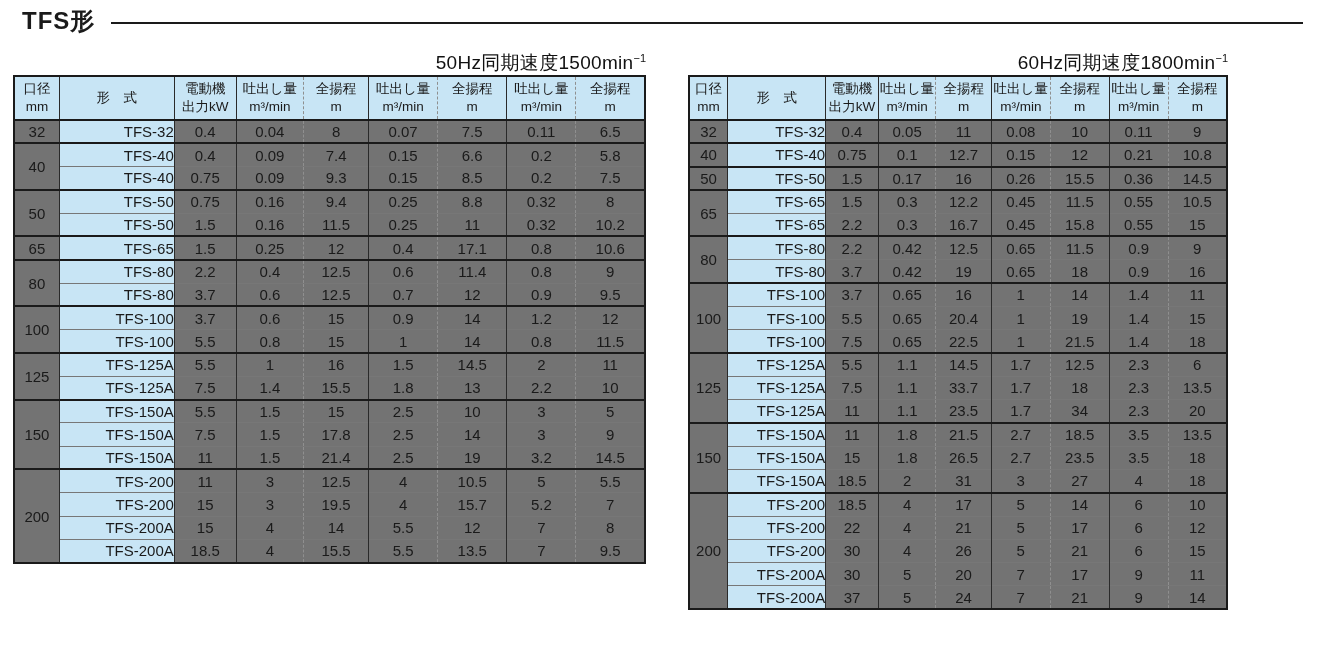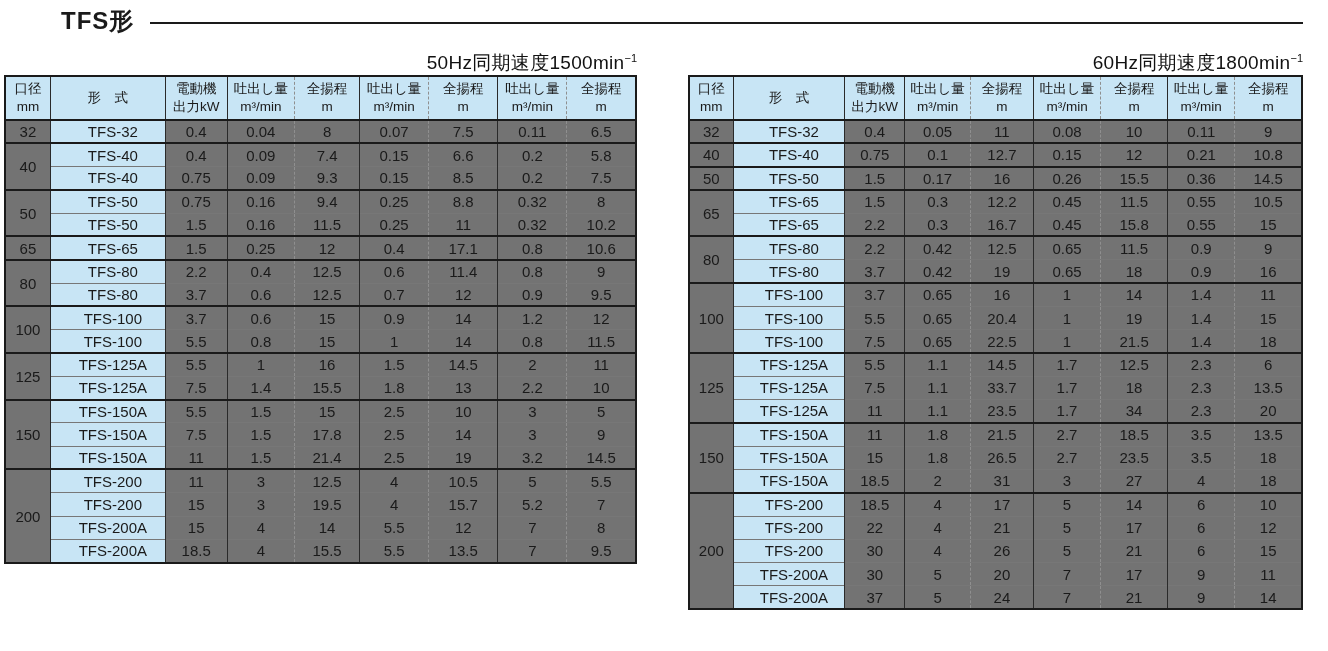--- a/index.html
+++ b/index.html
@@ -20,37 +20,36 @@
     overflow: hidden;
   }
   .page-header {
     position: absolute;
     left: 22px;
     top: 5px;
     right: 25px;
     display: flex;
     align-items: center;
     gap: 16px;
-    margin-left: 39px;
   }
   .page-title {
     font-size: 24px;
     font-weight: bold;
     letter-spacing: 1px;
     white-space: nowrap;
   }
   .title-rule {
     flex: 1;
     height: 2px;
     background: var(--border);
     margin-top: 3px;
   }
   .table-section { position: absolute; top: 44px; }
-  .sec-left  { left: 4px;  width: 633px; }
-  .sec-right { left: 688px; width: 615px; }
+  .sec-left  { left: 13px;  width: 633px; }
+  .sec-right { left: 688px; width: 540px; }
   .freq-label {
     text-align: right;
     font-size: 19px;
     line-height: 28px;
     height: 31px;
     letter-spacing: 0.3px;
     color: #111;
     white-space: nowrap;
   }
   .freq-label sup { font-size: 11px; letter-spacing: 0; }
@@ -76,21 +75,21 @@
   table.spec-table td {
     font-size: 15px;
     height: 23.3px;
     padding: 0;
     text-align: center;
     vertical-align: middle;
     border-left: 1px solid #2a2a2a;
     border-top: 1px solid var(--inner-line);
   }
   table.spec-table td.model {
-    text-align: center;
+    text-align: right;
     padding-left: 10px;
     background: var(--blue);
   }
   table.spec-table tr.gs td { border-top: 2px solid var(--border); }
   table.spec-table .dash { border-left: 1px dashed var(--dash-line); }
 </style>
 </head>
 <body>
 
 <div class="page">

